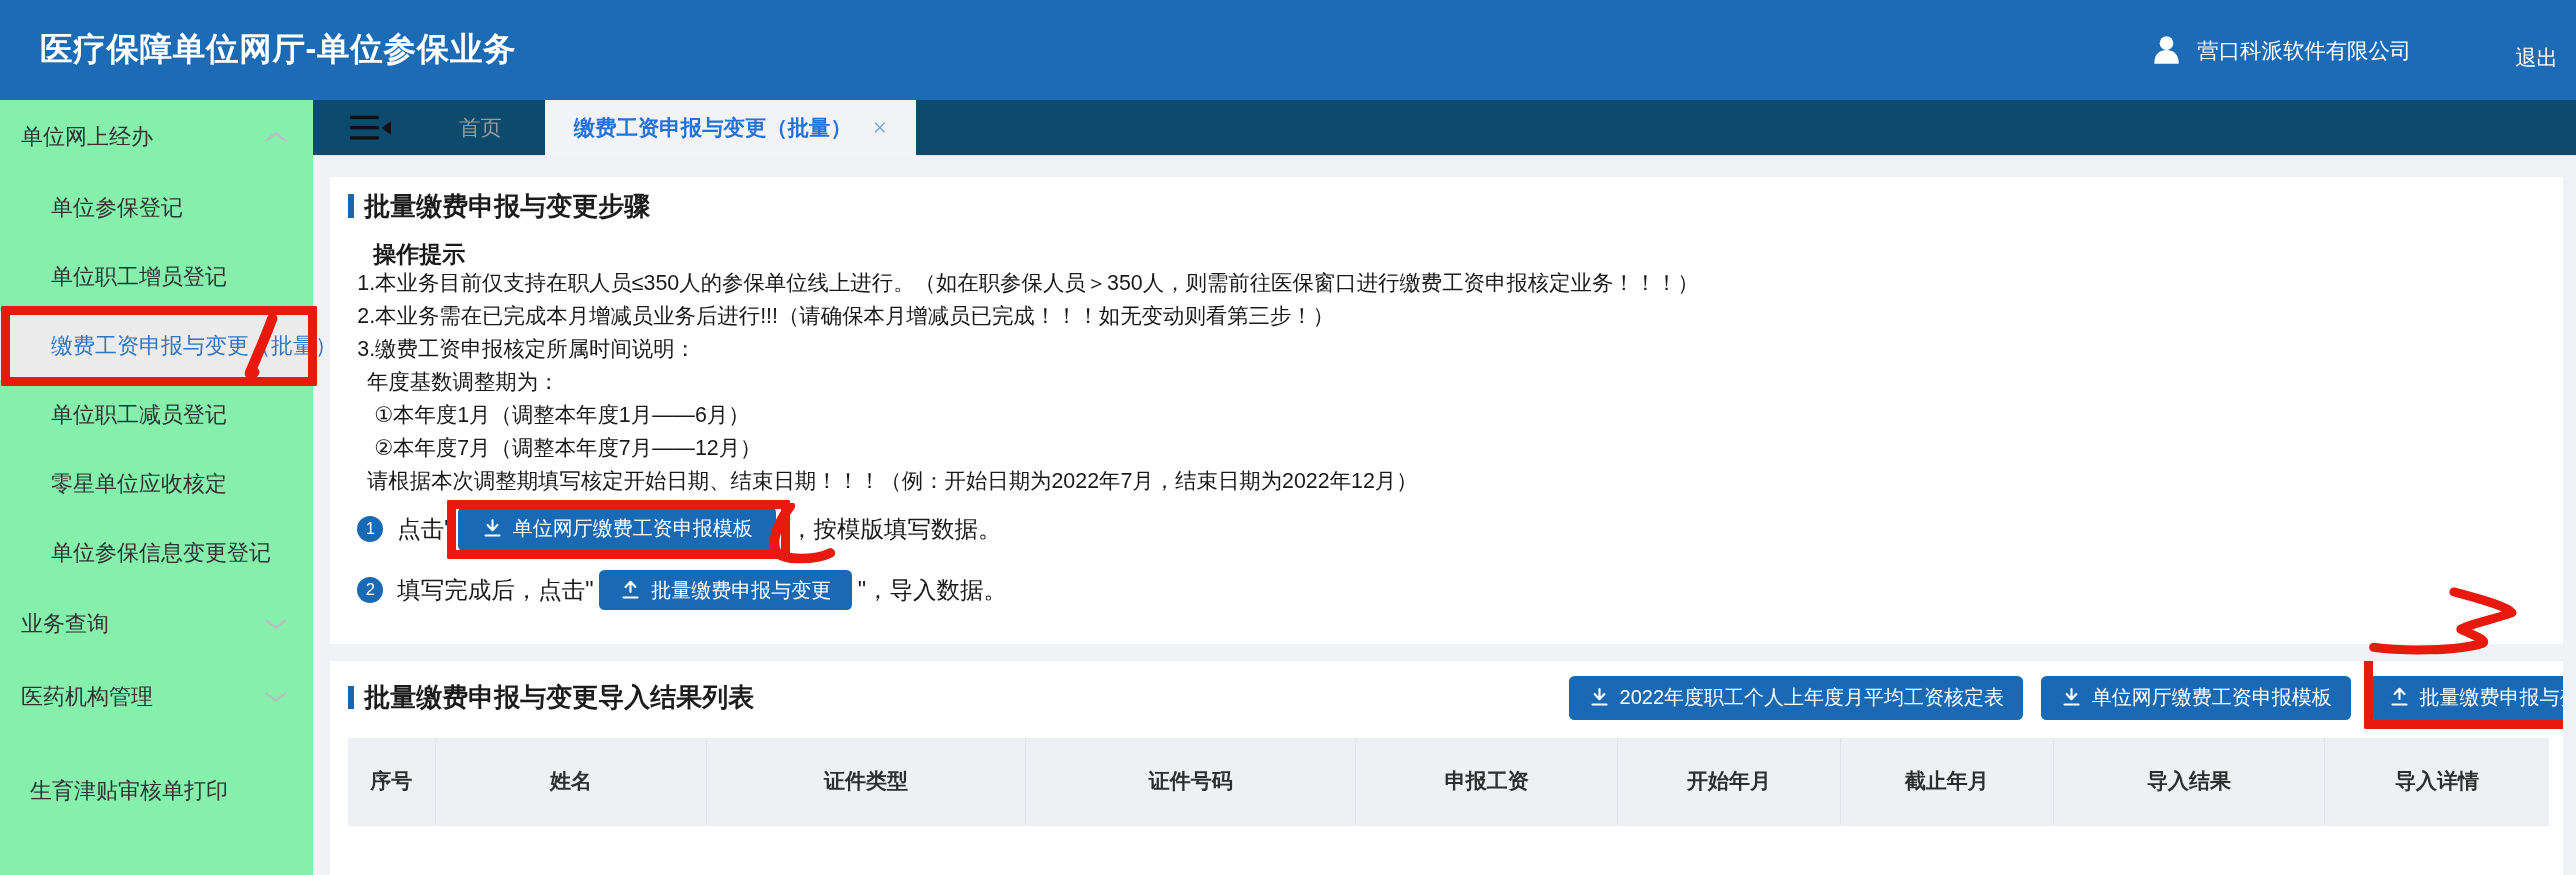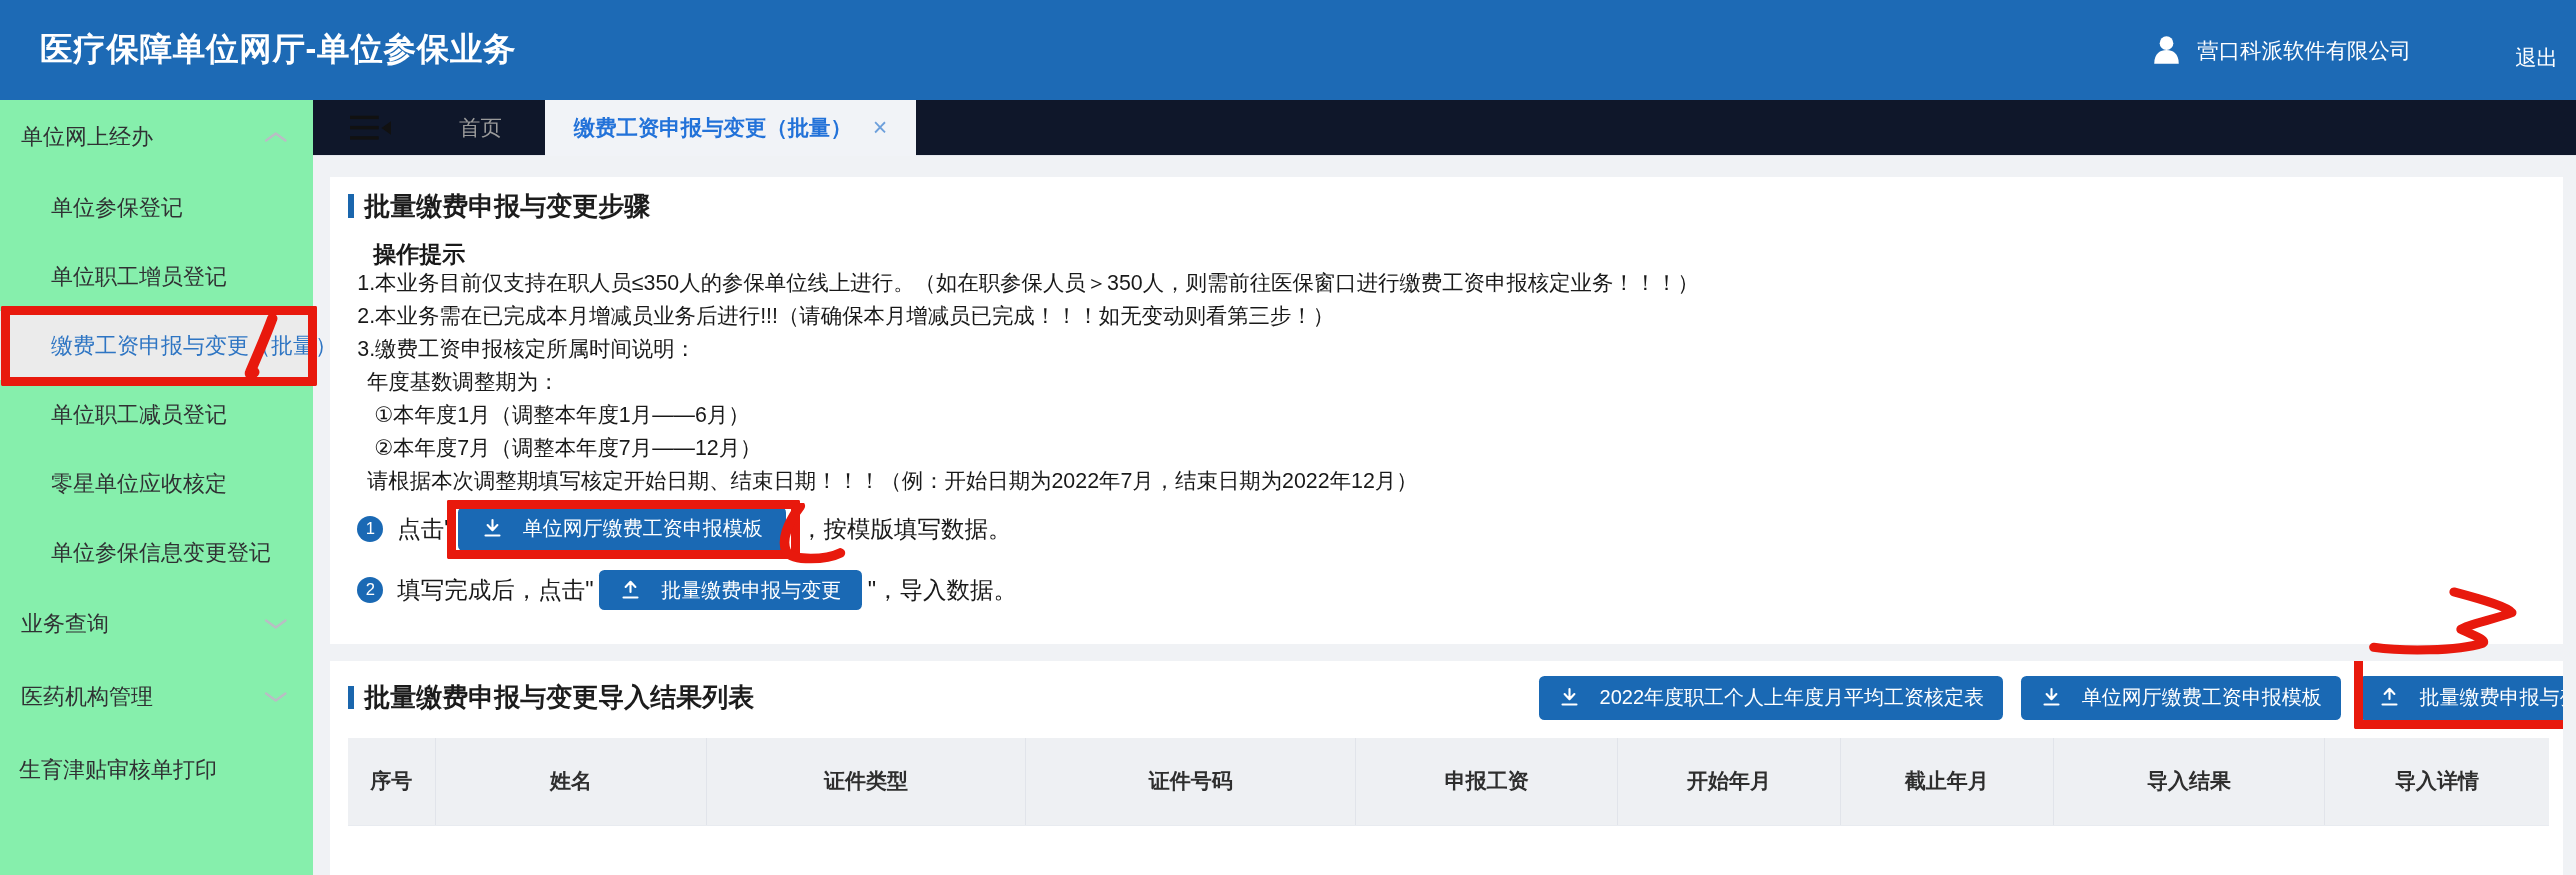--- a/index.html
+++ b/index.html
@@ -26,27 +26,27 @@
   .sidebar { width:313px; min-width:313px; background:#86efac; color:#303133; }
   .menu-group {
     height:73px; display:flex; align-items:center; justify-content:space-between;
     padding:0 26px 0 21px; font-size:22px; cursor:pointer;
   }
   .menu-item {
     position:relative; height:69px; display:flex; align-items:center;
     padding-left:51px; font-size:22px; cursor:pointer; white-space:nowrap;
   }
   .menu-item.active { background:#ebebeb; color:#2e75c3; }
-  .menu-leaf { height:73px; display:flex; align-items:center; padding-left:19px; font-size:22px; cursor:pointer; }
+  .menu-leaf { height:73px; display:flex; align-items:flex-end; padding-left:30px; font-size:22px; cursor:pointer; }
   .chev { flex:none; }
 
   .main { flex:1; min-width:0; background:#f0f2f5; display:flex; flex-direction:column; }
   .tabbar {
-    height:56px; background:#0f172a; border-bottom:0.7px solid #e4e7ed;
-    display:flex; align-items:center; padding-left:37px; flex:none;
+    height:56px; background:#0c4a6e; border-bottom:0.7px solid #e4e7ed;
+    display:flex; align-items:center; padding-left:37px; flex:none;font-family:Liberation Serif, serif;
   }
   .collapse-btn { margin-right:68px; cursor:pointer; display:flex; align-items:center; }
   .tab-home { font-size:21.4px; color:#9a9a9a; margin-right:43px; cursor:pointer; }
   .tab-active {
     height:56px; background:#f1f3f7; display:flex; align-items:center; gap:21px;
     padding:0 29px; font-size:21.4px; font-weight:700; color:#2272d9; cursor:pointer;
   }
   .tab-close { font-size:25px; font-weight:400; color:#6d9fdb; cursor:pointer; line-height:1; }
 
   
@@ -67,21 +67,21 @@
 
   .step { display:flex; align-items:center; margin-left:9.7px; font-size:23.5px; }
   .step1 { margin-top:2.8px; height:55px; }
   .step2 { margin-top:12.4px; height:43px; }
   .step-num {
     width:26px; height:26px; border-radius:50%; background:#1a69b4; color:#fff;
     font-size:16.6px; display:flex; align-items:center; justify-content:center;
     margin-right:14px; flex:none;
   }
   .btn {
-    display:inline-flex; align-items:center; justify-content:flex-end; gap:20px;
+    display:inline-flex; align-items:center; justify-content:flex-end; gap:10px;
     background:#1a69b4; color:#fff; border:none; border-radius:5.5px;
     font-size:20px; font-family:inherit; cursor:pointer; white-space:nowrap;
   }
   .btn-step1 { height:44px; padding:0 23.5px; }
   .btn-step2 { height:40px; padding:0 21px; }
   .step-text { white-space:nowrap; }
   .mx { margin:0 5.5px; }
 
   
   .annot-wrap { position:relative; display:inline-flex; }

